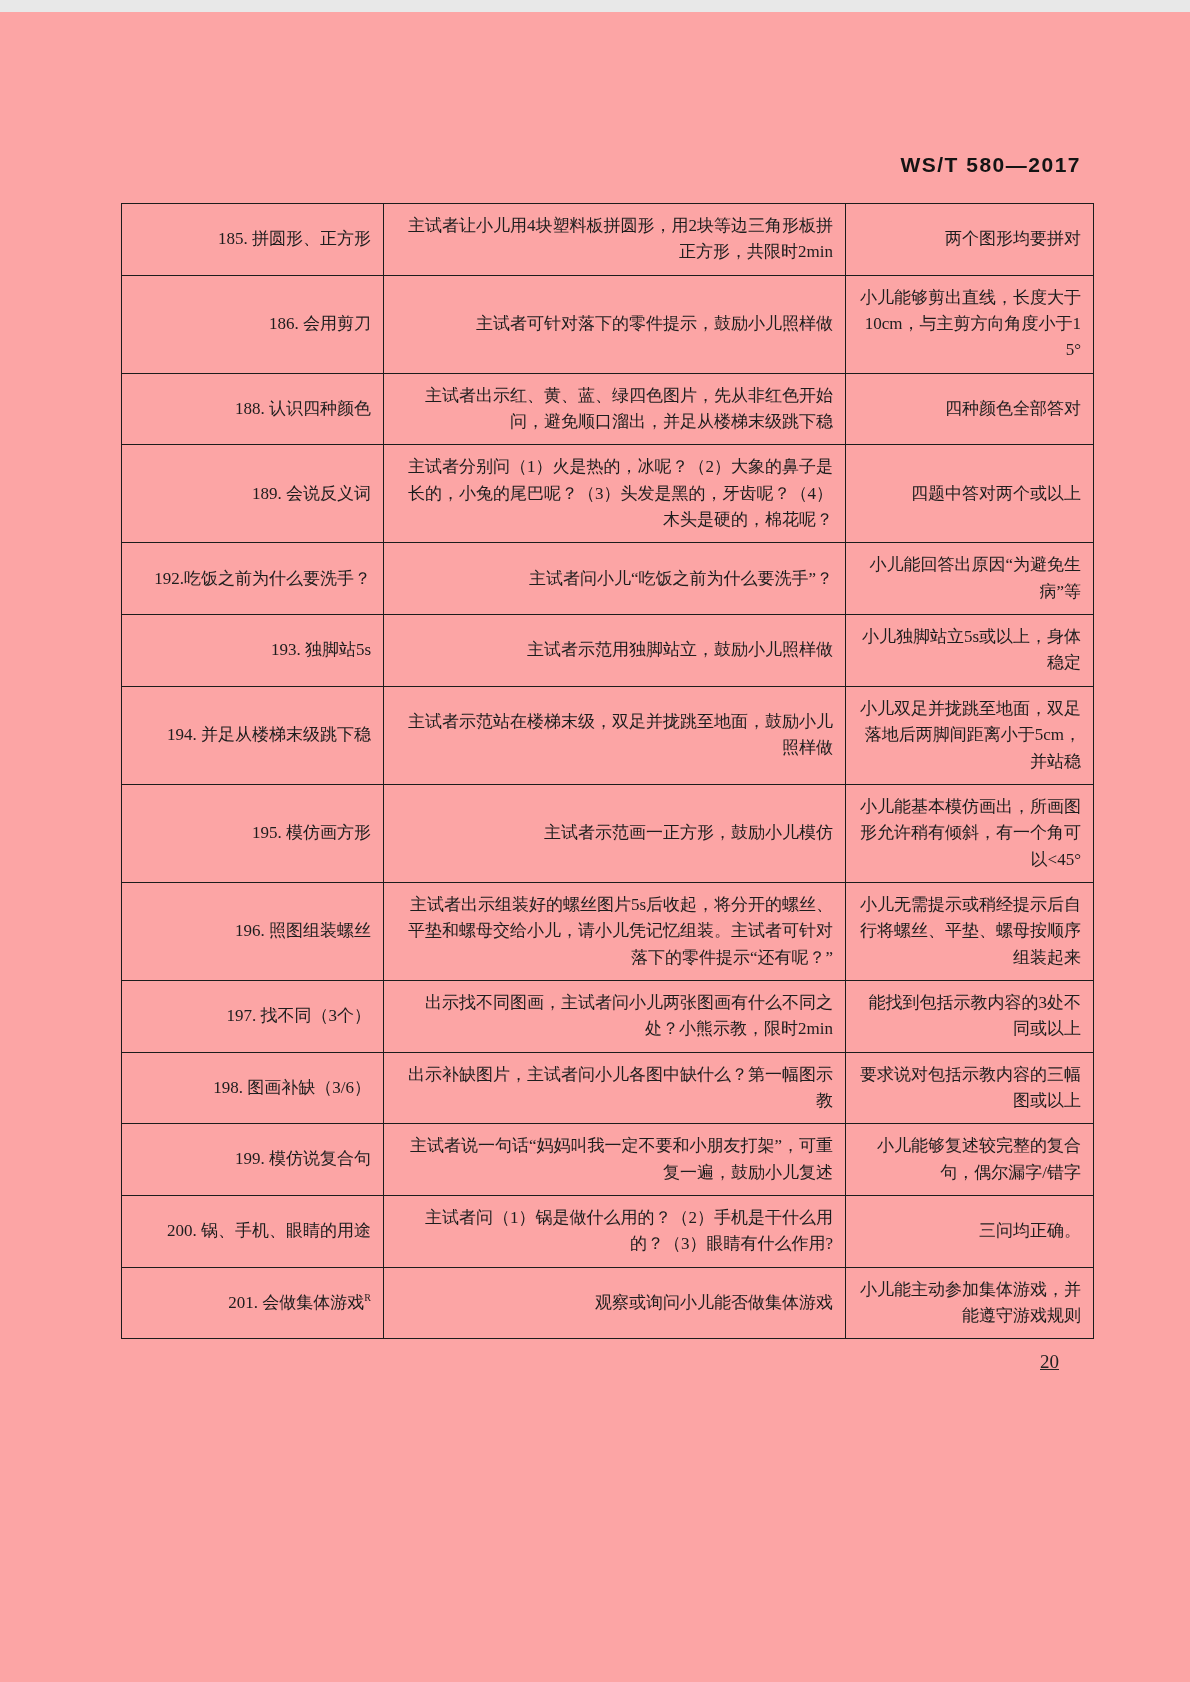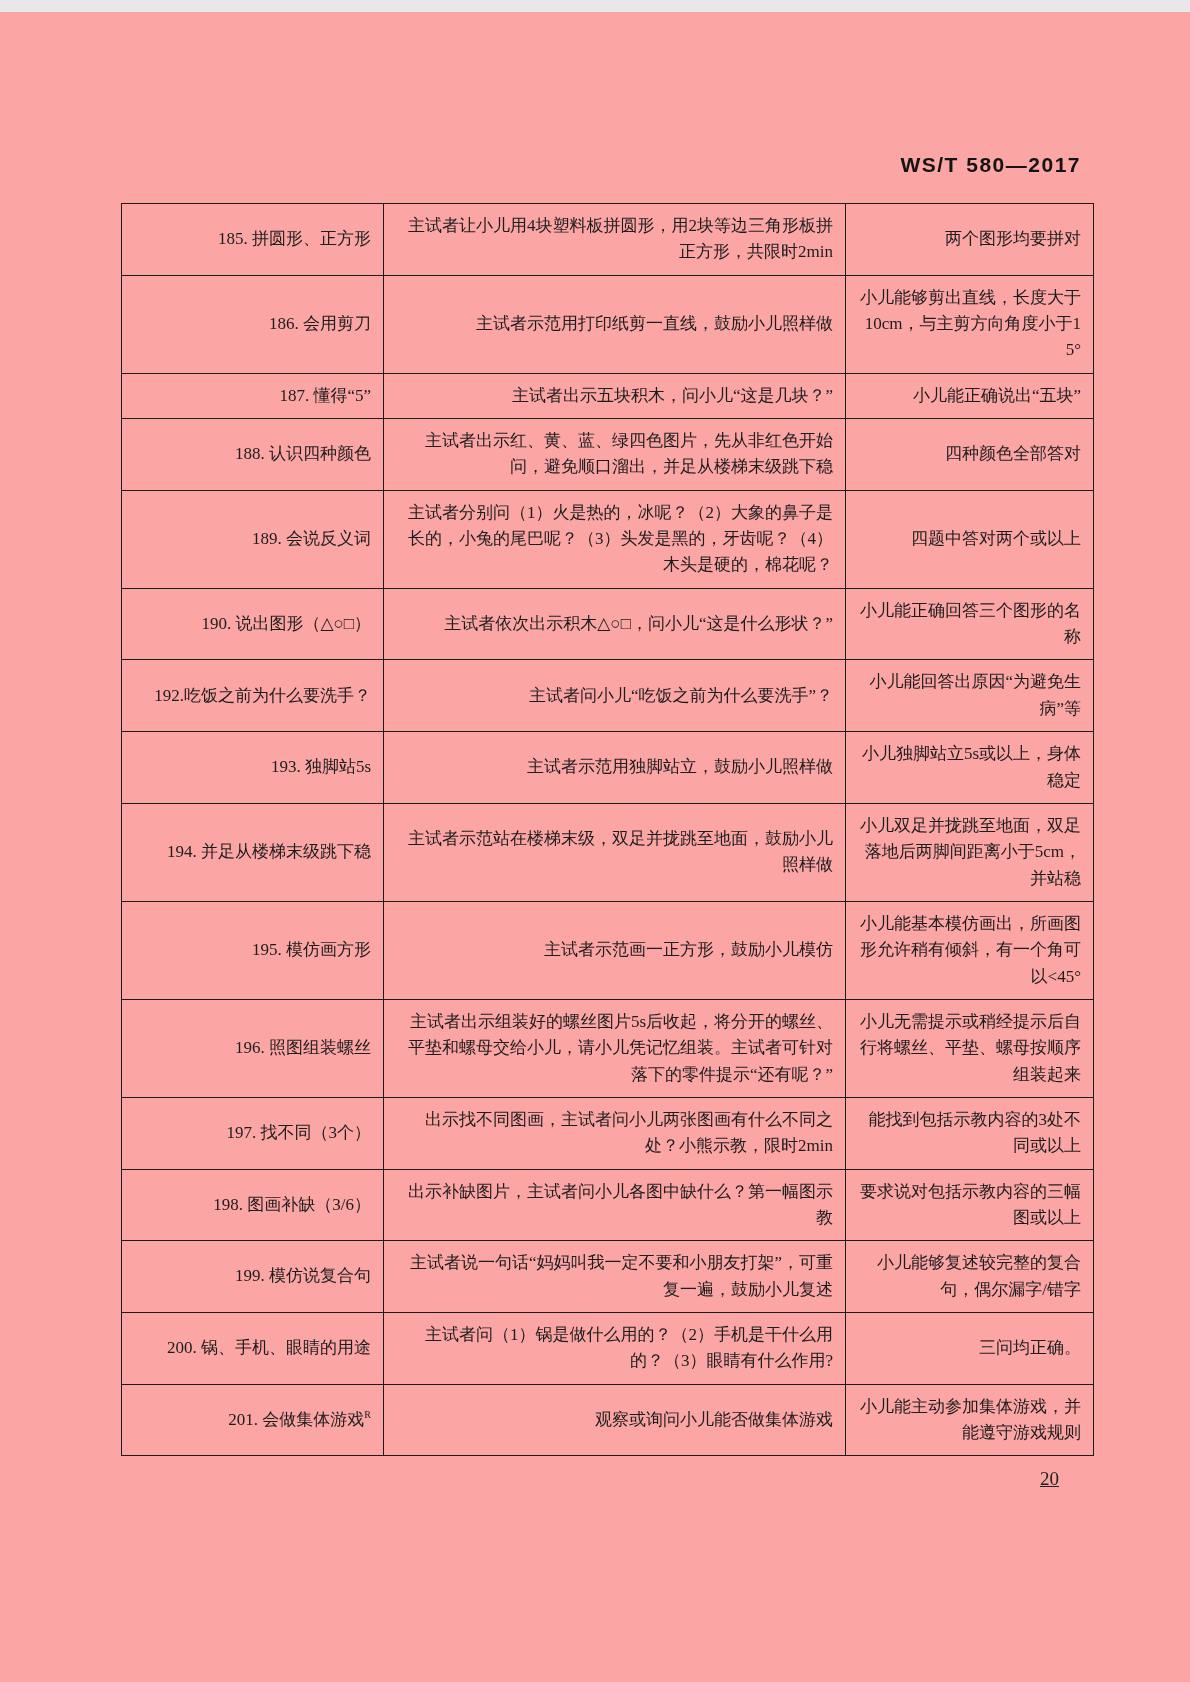--- a/index.html
+++ b/index.html
@@ -83,55 +83,41 @@
       <span class="item-num-title">185. 拼圆形、正方形</span>
     </td>
     <td class="col-desc">主试者让小儿用4块塑料板拼圆形，用2块等边三角形板拼正方形，共限时2min</td>
     <td class="col-crit">两个图形均要拼对</td>
   </tr>
 
   <tr class="item-row">
     <td class="col-item">
       <span class="item-num-title">186. 会用剪刀</span>
     </td>
-    <td class="col-desc">主试者示范用打印纸剪一直线，鼓励小儿照样做</td>
+    <td class="col-desc">主试者可针对落下的零件提示，鼓励小儿照样做</td>
     <td class="col-crit">小儿能够剪出直线，长度大于10cm，与主剪方向角度小于15°</td>
   </tr>
 
-  <tr class="item-row">
-    <td class="col-item">
-      <span class="item-num-title">187. 懂得“5”</span>
-    </td>
-    <td class="col-desc">主试者出示五块积木，问小儿“这是几块？”</td>
-    <td class="col-crit">小儿能正确说出“五块”</td>
-  </tr>
 
   <tr class="item-row">
     <td class="col-item">
       <span class="item-num-title">188. 认识四种颜色</span>
     </td>
     <td class="col-desc">主试者出示红、黄、蓝、绿四色图片，先从非红色开始问，避免顺口溜出，并足从楼梯末级跳下稳</td>
     <td class="col-crit">四种颜色全部答对</td>
   </tr>
 
   <tr class="item-row">
     <td class="col-item">
       <span class="item-num-title">189. 会说反义词</span>
     </td>
     <td class="col-desc">主试者分别问（1）火是热的，冰呢？（2）大象的鼻子是长的，小兔的尾巴呢？（3）头发是黑的，牙齿呢？（4）木头是硬的，棉花呢？</td>
     <td class="col-crit">四题中答对两个或以上</td>
   </tr>
 
-  <tr class="item-row">
-    <td class="col-item">
-      <span class="item-num-title">190. 说出图形（△○□）</span>
-    </td>
-    <td class="col-desc">主试者依次出示积木△○□，问小儿“这是什么形状？”</td>
-    <td class="col-crit">小儿能正确回答三个图形的名称</td>
-  </tr>
 
 
   <tr class="item-row">
     <td class="col-item">
       <span class="item-num-title">192.吃饭之前为什么要洗手？</span>
     </td>
     <td class="col-desc">主试者问小儿“吃饭之前为什么要洗手”？</td>
     <td class="col-crit">小儿能回答出原因“为避免生病”等</td>
   </tr>
 

